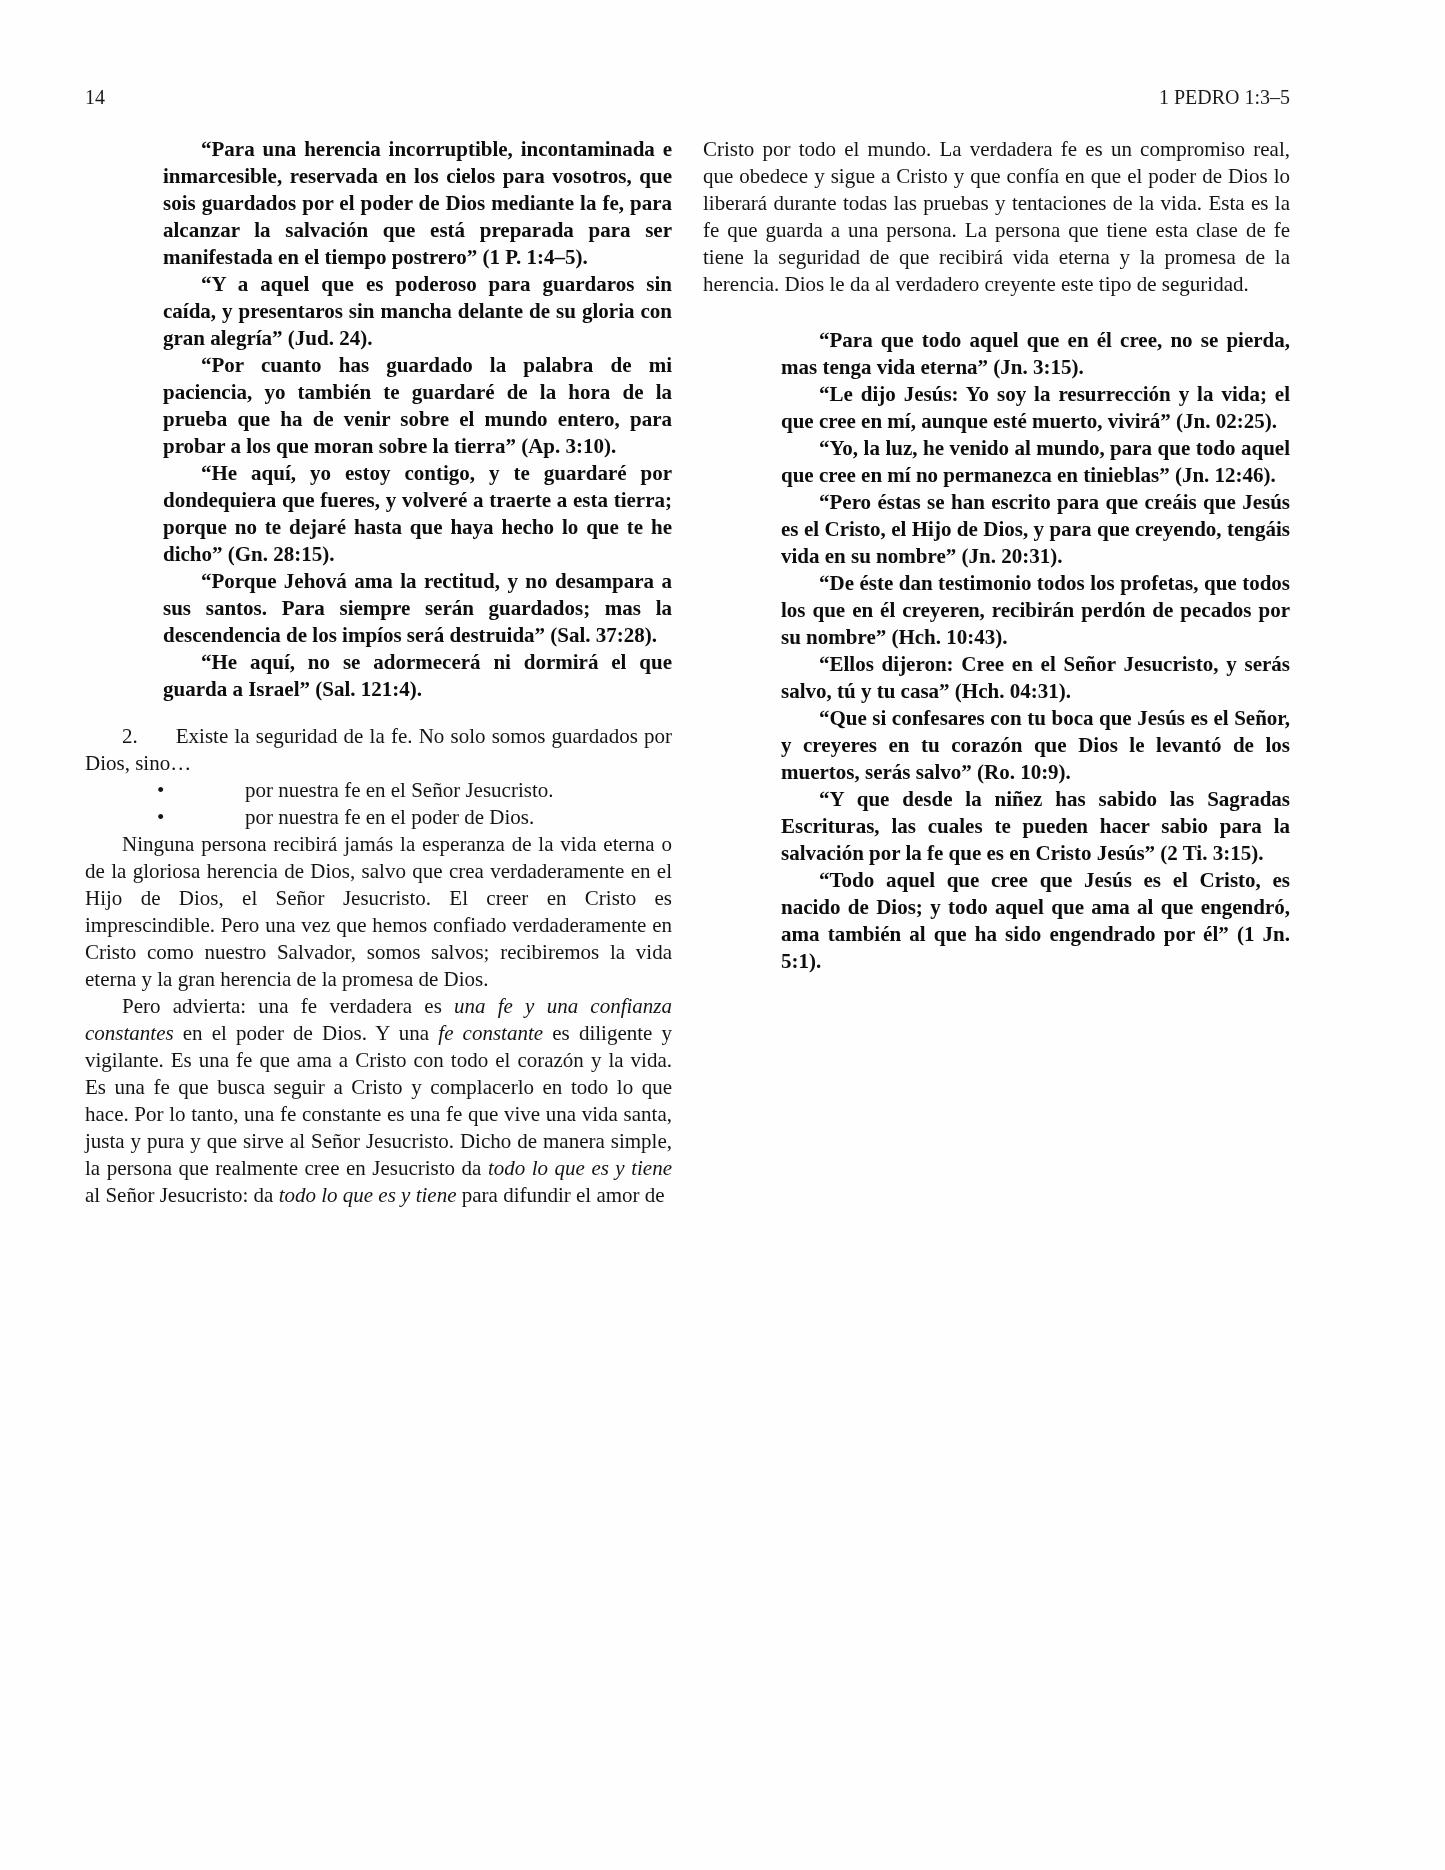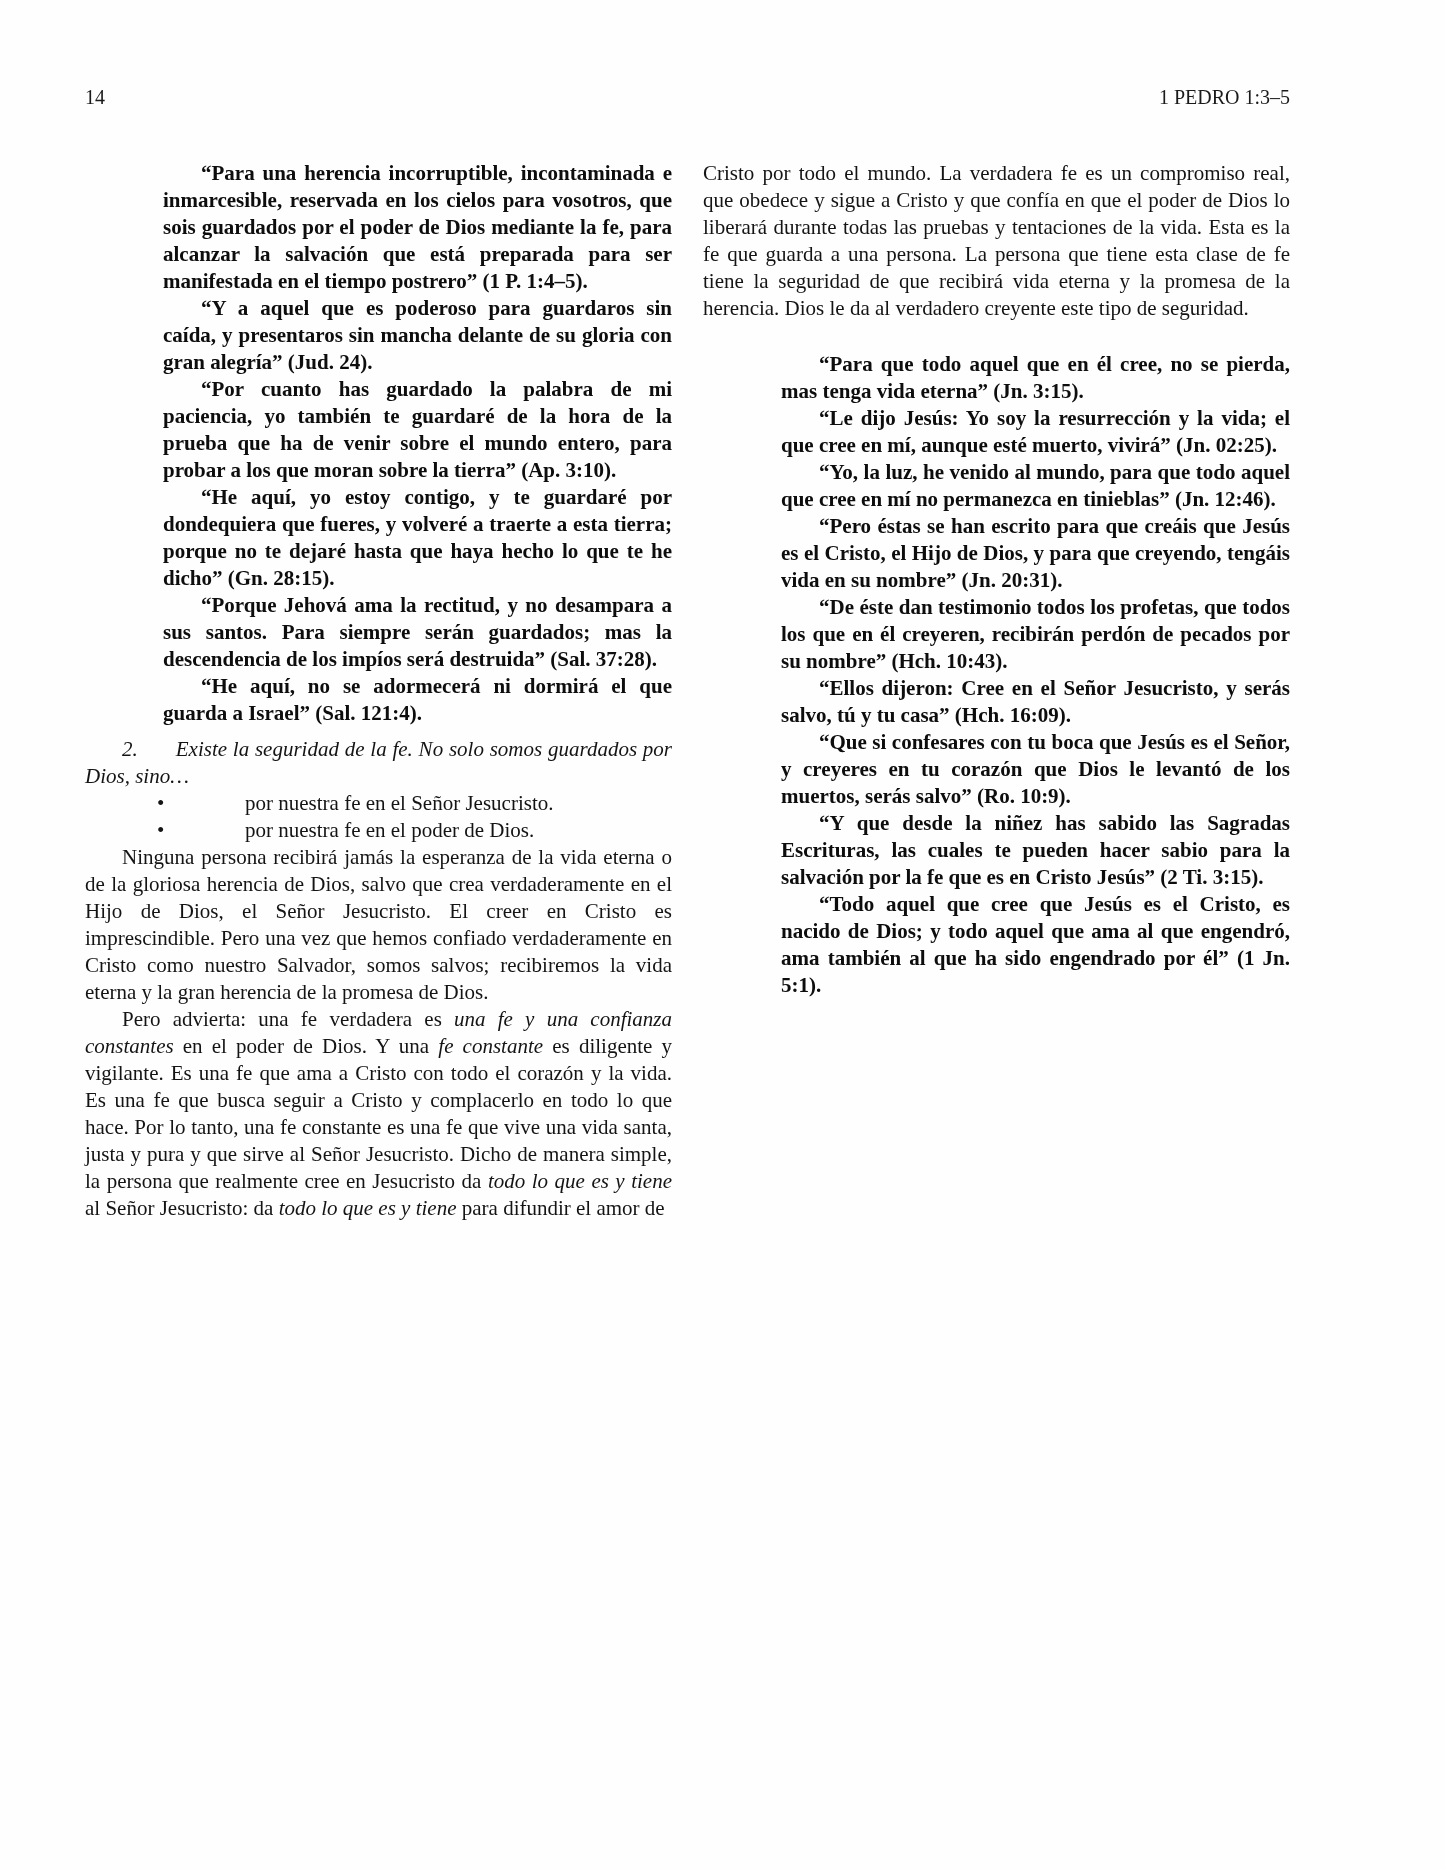--- a/index.html
+++ b/index.html
@@ -22,21 +22,21 @@
     left: 85px;
     width: 1205px;
     display: flex;
     justify-content: space-between;
     font-size: 20px;
     line-height: 26px;
     color: #1a1a1a;
   }
   .columns {
     position: absolute;
-    top: 160px;
+    top: 136px;
     left: 85px;
     width: 1205px;
     display: flex;
     gap: 31px;
   }
   .col {
     width: 587px;
     font-size: 21px;
     line-height: 27px;
     text-align: justify;
@@ -48,22 +48,21 @@
     color: #0d0d0d;
   }
   .para {
     margin: 0;
     text-indent: 37px;
   }
   .para.no-indent {
     text-indent: 0;
   }
   .numbered {
-    margin-top: 9px;
-    font-style: italic;
+    margin-top: 20px;
   }
   .num {
     margin-right: 38px;
   }
   .bullet-row {
     position: relative;
     padding-left: 160px;
     text-indent: 0;
     text-align: left;
   }
@@ -110,21 +109,21 @@
 
     <div class="col">
       <p class="para no-indent">Cristo por todo el mundo. La verdadera fe es un compromiso real, que obedece y sigue a Cristo y que confía en que el poder de Dios lo liberará durante todas las pruebas y tentaciones de la vida. Esta es la fe que guarda a una persona. La persona que tiene esta clase de fe tiene la seguridad de que recibirá vida eterna y la promesa de la herencia. Dios le da al verdadero creyente este tipo de seguridad.</p>
 
       <div class="quote-group-offset">
         <div class="bq">“Para que todo aquel que en él cree, no se pierda, mas tenga vida eterna” (Jn. 3:15).</div>
         <div class="bq">“Le dijo Jesús: Yo soy la resurrección y la vida; el que cree en mí, aunque esté muerto, vivirá” (Jn. 02:25).</div>
         <div class="bq">“Yo, la luz, he venido al mundo, para que todo aquel que cree en mí no permanezca en tinieblas” (Jn. 12:46).</div>
         <div class="bq">“Pero éstas se han escrito para que creáis que Jesús es el Cristo, el Hijo de Dios, y para que creyendo, tengáis vida en su nombre” (Jn. 20:31).</div>
         <div class="bq">“De éste dan testimonio todos los profetas, que todos los que en él creyeren, recibirán perdón de pecados por su nombre” (Hch. 10:43).</div>
-        <div class="bq">“Ellos dijeron: Cree en el Señor Jesucristo, y serás salvo, tú y tu casa” (Hch. 16:09).</div>
+        <div class="bq">“Ellos dijeron: Cree en el Señor Jesucristo, y serás salvo, tú y tu casa” (Hch. 04:31).</div>
         <div class="bq">“Que si confesares con tu boca que Jesús es el Señor, y creyeres en tu corazón que Dios le levantó de los muertos, serás salvo” (Ro. 10:9).</div>
         <div class="bq">“Y que desde la niñez has sabido las Sagradas Escrituras, las cuales te pueden hacer sabio para la salvación por la fe que es en Cristo Jesús” (2 Ti. 3:15).</div>
         <div class="bq">“Todo aquel que cree que Jesús es el Cristo, es nacido de Dios; y todo aquel que ama al que engendró, ama también al que ha sido engendrado por él” (1 Jn. 5:1).</div>
       </div>
     </div>
 
   </div>
 </div>
 
 </body></html>

